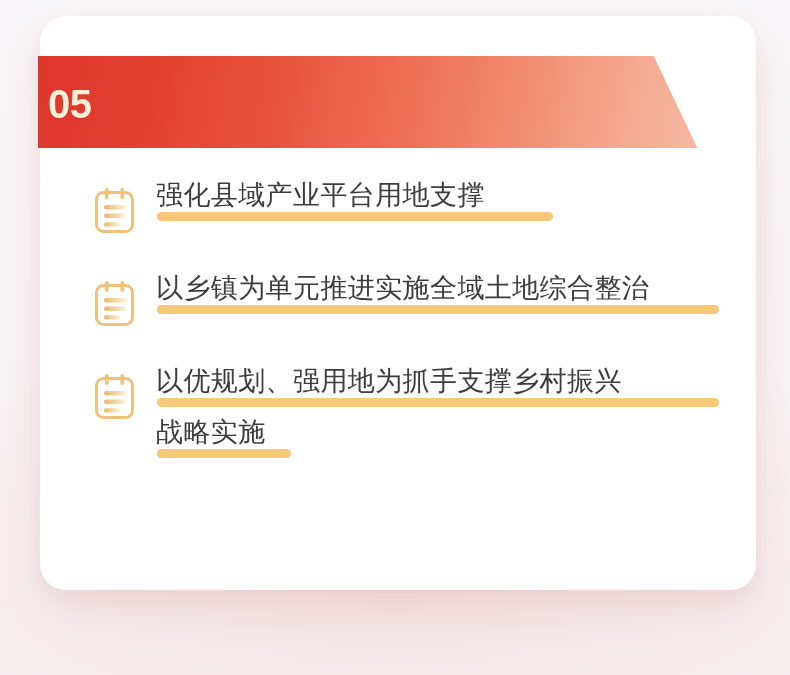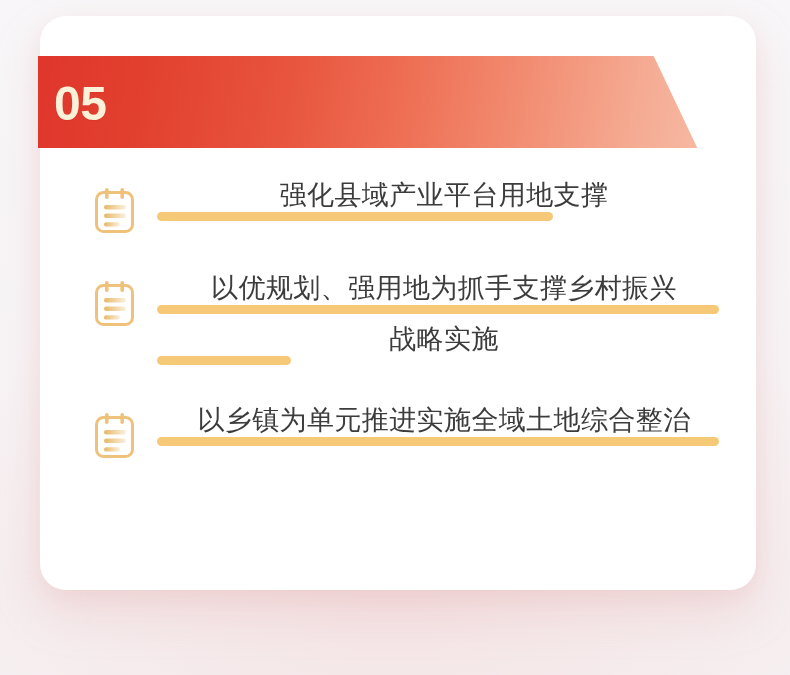--- a/index.html
+++ b/index.html
@@ -53,25 +53,25 @@
                 #f5ab93 90%,
                 #f7b8a2 100%);
     -webkit-clip-path: polygon(0 0, 93.0% 0, 99.6% 100%, 0 100%);
     clip-path: polygon(0 0, 93.0% 0, 99.6% 100%, 0 100%);
     display: flex;
     align-items: center;
   }
 
   .banner-number {
     color: #fbf0d8;
-    font-size: 48px;
+    font-size: 40px;
     font-weight: 700;
     letter-spacing: -0.5px;
     line-height: 1;
-    margin-left: 16px;
+    margin-left: 10px;
     margin-top: 4px;
     flex: 0 0 auto;
     text-shadow: 0 1px 1px rgba(150, 30, 20, 0.12);
   }
 
   .banner-title {
     margin-left: 22px;
     color: #ffffff;
     font-size: 22.5px;
     font-weight: 700;
@@ -111,21 +111,20 @@
   .item-icon svg { display: block; }
 
   .item-text {
     flex: 1 1 auto;
     font-size: 27px;
     line-height: 1;
     color: #3c3c3c;
     letter-spacing: 0.4px;
     font-weight: 400;
     padding-top: 2px;
-    text-align: center;
   }
 
   .text-line {
     display: block;
     position: relative;
     padding-bottom: 16px;
     margin-bottom: 8px;
   }
   .text-line:last-child { margin-bottom: 0; }
 
@@ -180,20 +179,45 @@
         <span class="bar" style="width:396px"></span>
         <span class="t">强化县域产业平台用地支撑</span>
       </span>
     </div>
   </div>
 
   <div class="list-item">
     <span class="item-icon">
       <svg width="46" height="52" viewBox="0 0 46 52" fill="none">
         <defs>
+          <linearGradient id="lg2" x1="0" y1="0" x2="1" y2="0">
+            <stop offset="0%" stop-color="#e8b765"></stop>
+            <stop offset="100%" stop-color="#fbf1de"></stop>
+          </linearGradient>
+        </defs>
+        <rect x="4.5" y="7.5" width="36" height="39" rx="7" ry="7" stroke="#eec27a" stroke-width="3" fill="none"></rect>
+        <rect x="13" y="3" width="3.6" height="11" rx="1.8" fill="#eec27a"></rect>
+        <rect x="28.4" y="3" width="3.6" height="11" rx="1.8" fill="#eec27a"></rect>
+        <rect x="12" y="20" width="22" height="4.4" rx="2.2" fill="url(#lg2)"></rect>
+        <rect x="12" y="28.6" width="22" height="4.4" rx="2.2" fill="url(#lg2)"></rect>
+        <rect x="12" y="37.2" width="16" height="4.4" rx="2.2" fill="url(#lg2)"></rect>
+      </svg>
+    </span>
+    <div class="item-text">
+      <span class="text-line">
+        <span class="bar" style="width:562px"></span>
+        <span class="t">以乡镇为单元推进实施全域土地综合整治</span>
+      </span>
+    </div>
+  </div>
+
+  <div class="list-item">
+    <span class="item-icon">
+      <svg width="46" height="52" viewBox="0 0 46 52" fill="none">
+        <defs>
           <linearGradient id="lg3" x1="0" y1="0" x2="1" y2="0">
             <stop offset="0%" stop-color="#e8b765"></stop>
             <stop offset="100%" stop-color="#fbf1de"></stop>
           </linearGradient>
         </defs>
         <rect x="4.5" y="7.5" width="36" height="39" rx="7" ry="7" stroke="#eec27a" stroke-width="3" fill="none"></rect>
         <rect x="13" y="3" width="3.6" height="11" rx="1.8" fill="#eec27a"></rect>
         <rect x="28.4" y="3" width="3.6" height="11" rx="1.8" fill="#eec27a"></rect>
         <rect x="12" y="20" width="22" height="4.4" rx="2.2" fill="url(#lg3)"></rect>
         <rect x="12" y="28.6" width="22" height="4.4" rx="2.2" fill="url(#lg3)"></rect>
@@ -205,38 +229,13 @@
         <span class="bar" style="width:562px"></span>
         <span class="t">以优规划、强用地为抓手支撑乡村振兴</span>
       </span>
       <span class="text-line">
         <span class="bar" style="width:134px"></span>
         <span class="t">战略实施</span>
       </span>
     </div>
   </div>
 
-  <div class="list-item">
-    <span class="item-icon">
-      <svg width="46" height="52" viewBox="0 0 46 52" fill="none">
-        <defs>
-          <linearGradient id="lg2" x1="0" y1="0" x2="1" y2="0">
-            <stop offset="0%" stop-color="#e8b765"></stop>
-            <stop offset="100%" stop-color="#fbf1de"></stop>
-          </linearGradient>
-        </defs>
-        <rect x="4.5" y="7.5" width="36" height="39" rx="7" ry="7" stroke="#eec27a" stroke-width="3" fill="none"></rect>
-        <rect x="13" y="3" width="3.6" height="11" rx="1.8" fill="#eec27a"></rect>
-        <rect x="28.4" y="3" width="3.6" height="11" rx="1.8" fill="#eec27a"></rect>
-        <rect x="12" y="20" width="22" height="4.4" rx="2.2" fill="url(#lg2)"></rect>
-        <rect x="12" y="28.6" width="22" height="4.4" rx="2.2" fill="url(#lg2)"></rect>
-        <rect x="12" y="37.2" width="16" height="4.4" rx="2.2" fill="url(#lg2)"></rect>
-      </svg>
-    </span>
-    <div class="item-text">
-      <span class="text-line">
-        <span class="bar" style="width:562px"></span>
-        <span class="t">以乡镇为单元推进实施全域土地综合整治</span>
-      </span>
-    </div>
-  </div>
-
 </div>
 
 </body></html>

